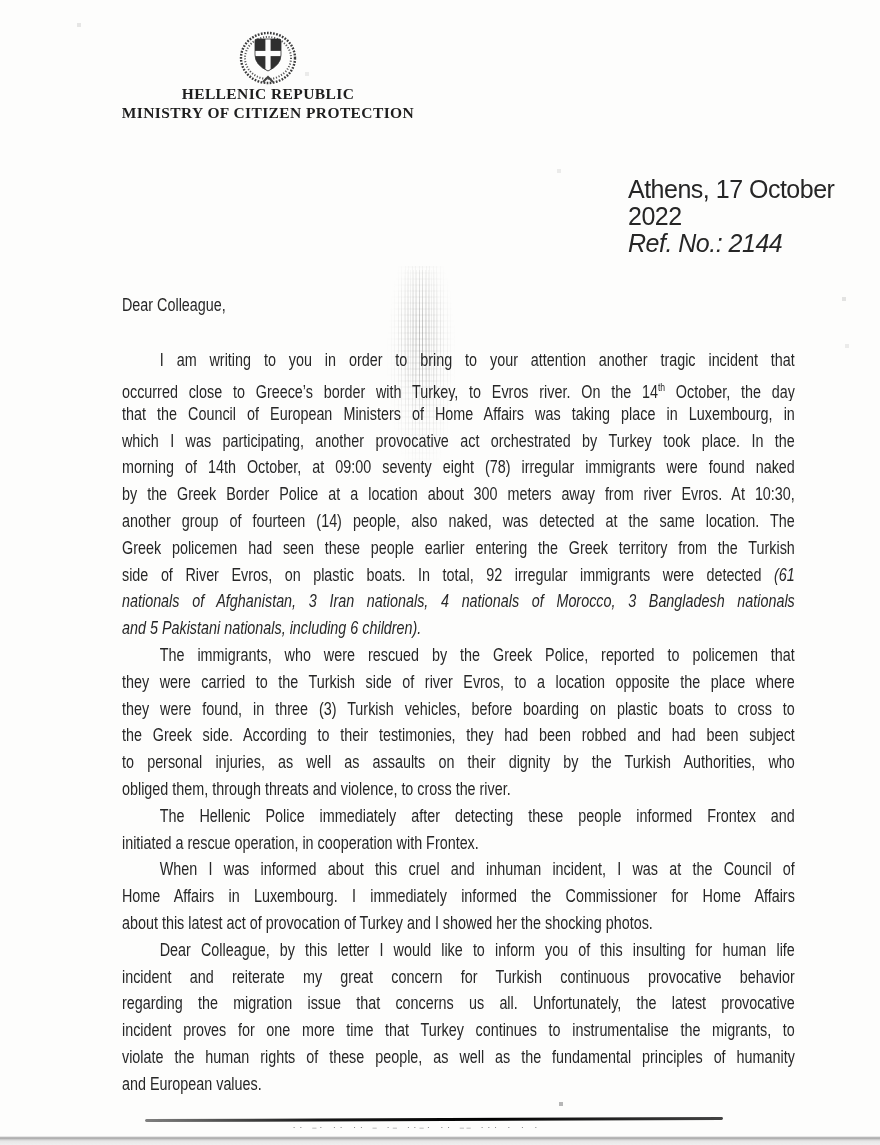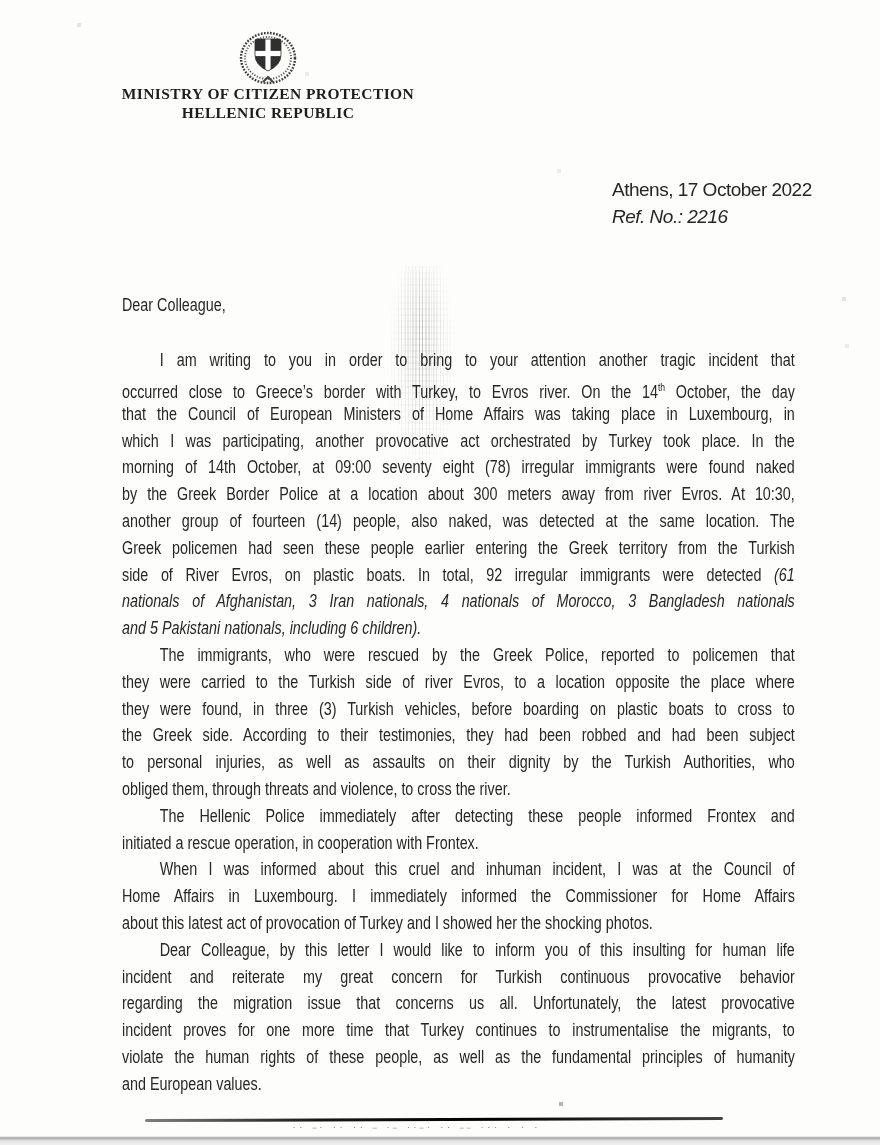--- a/index.html
+++ b/index.html
@@ -6,21 +6,21 @@
   .page{position:relative;width:880px;height:1145px;background:#fdfdfc;overflow:hidden;
         font-family:"Liberation Sans",sans-serif;color:#2d2d2d;}
 
   
   .emblem{position:absolute;left:236px;top:30px;width:64px;height:58px;z-index:2;}
   .org-block{position:absolute;left:0;top:84px;width:536px;text-align:center;z-index:2;
              font-family:"Liberation Serif",serif;font-weight:bold;color:#1e1e1e;
              font-size:15.5px;line-height:19px;letter-spacing:.4px;}
 
   
-  .meta-block{position:absolute;left:612px;top:176px;z-index:2;font-size:19px;
+  .meta-block{position:absolute;left:628px;top:176px;z-index:2;font-size:25px;
               letter-spacing:-.5px;line-height:27px;color:#262626;}
   .ref-no{font-style:italic;}
 
   
   .letter-body{position:absolute;left:122px;top:292px;width:820px;z-index:2;
                transform:scaleX(.8205);transform-origin:0 0;
                font-size:17.5px;color:#272727;}
   .salutation{height:26.8px;line-height:26.8px;margin-bottom:28.4px;}
   .line{height:26.8px;line-height:26.8px;text-align:justify;text-align-last:justify;overflow:hidden;}
   .line.last{text-align-last:left;}
@@ -74,27 +74,27 @@
     <path d="M32 9 L43 9 Q45 9 45 11 L45 25 Q45 35 32 41 Q19 35 19 25 L19 11 Q19 9 21 9 Z" fill="#2f2f2f"></path>
     <g clip-path="url(#shieldClip)">
       <rect x="29.4" y="9" width="5.2" height="32" fill="#fcfcfc"></rect>
       <rect x="19" y="20.9" width="26" height="5.2" fill="#fcfcfc"></rect>
     </g>
     <path d="M32 9 L43 9 Q45 9 45 11 L45 25 Q45 35 32 41 Q19 35 19 25 L19 11 Q19 9 21 9 Z" fill="none" stroke="#2f2f2f" stroke-width=".8"></path>
     <path d="M27 52 L32 47 L37 52" fill="none" stroke="#454545" stroke-width="2"></path>
   </svg>
 
   <div class="org-block">
+    <div>HELLENIC REPUBLIC</div>
     <div>MINISTRY OF CITIZEN PROTECTION</div>
-    <div>HELLENIC REPUBLIC</div>
   </div>
 
   <div class="meta-block">
     <div class="dateline">Athens, 17 October 2022</div>
-    <div class="ref-no">Ref. No.: 2216</div>
+    <div class="ref-no">Ref. No.: 2144</div>
   </div>
 
   <div class="letter-body">
     <div class="salutation">Dear Colleague,</div>
     <div class="paragraphs">
         <div>
           <div class="line indent"><span>I am writing to you in order to bring to your attention another tragic incident that</span></div>
           <div class="line"><span>occurred close to Greece’s border with Turkey, to Evros river. On the 14</span><span class="sup">th</span><span> October, the day</span></div>
           <div class="line"><span>that the Council of European Ministers of Home Affairs was taking place in Luxembourg, in</span></div>
           <div class="line"><span>which I was participating, another provocative act orchestrated by Turkey took place. In the</span></div>

